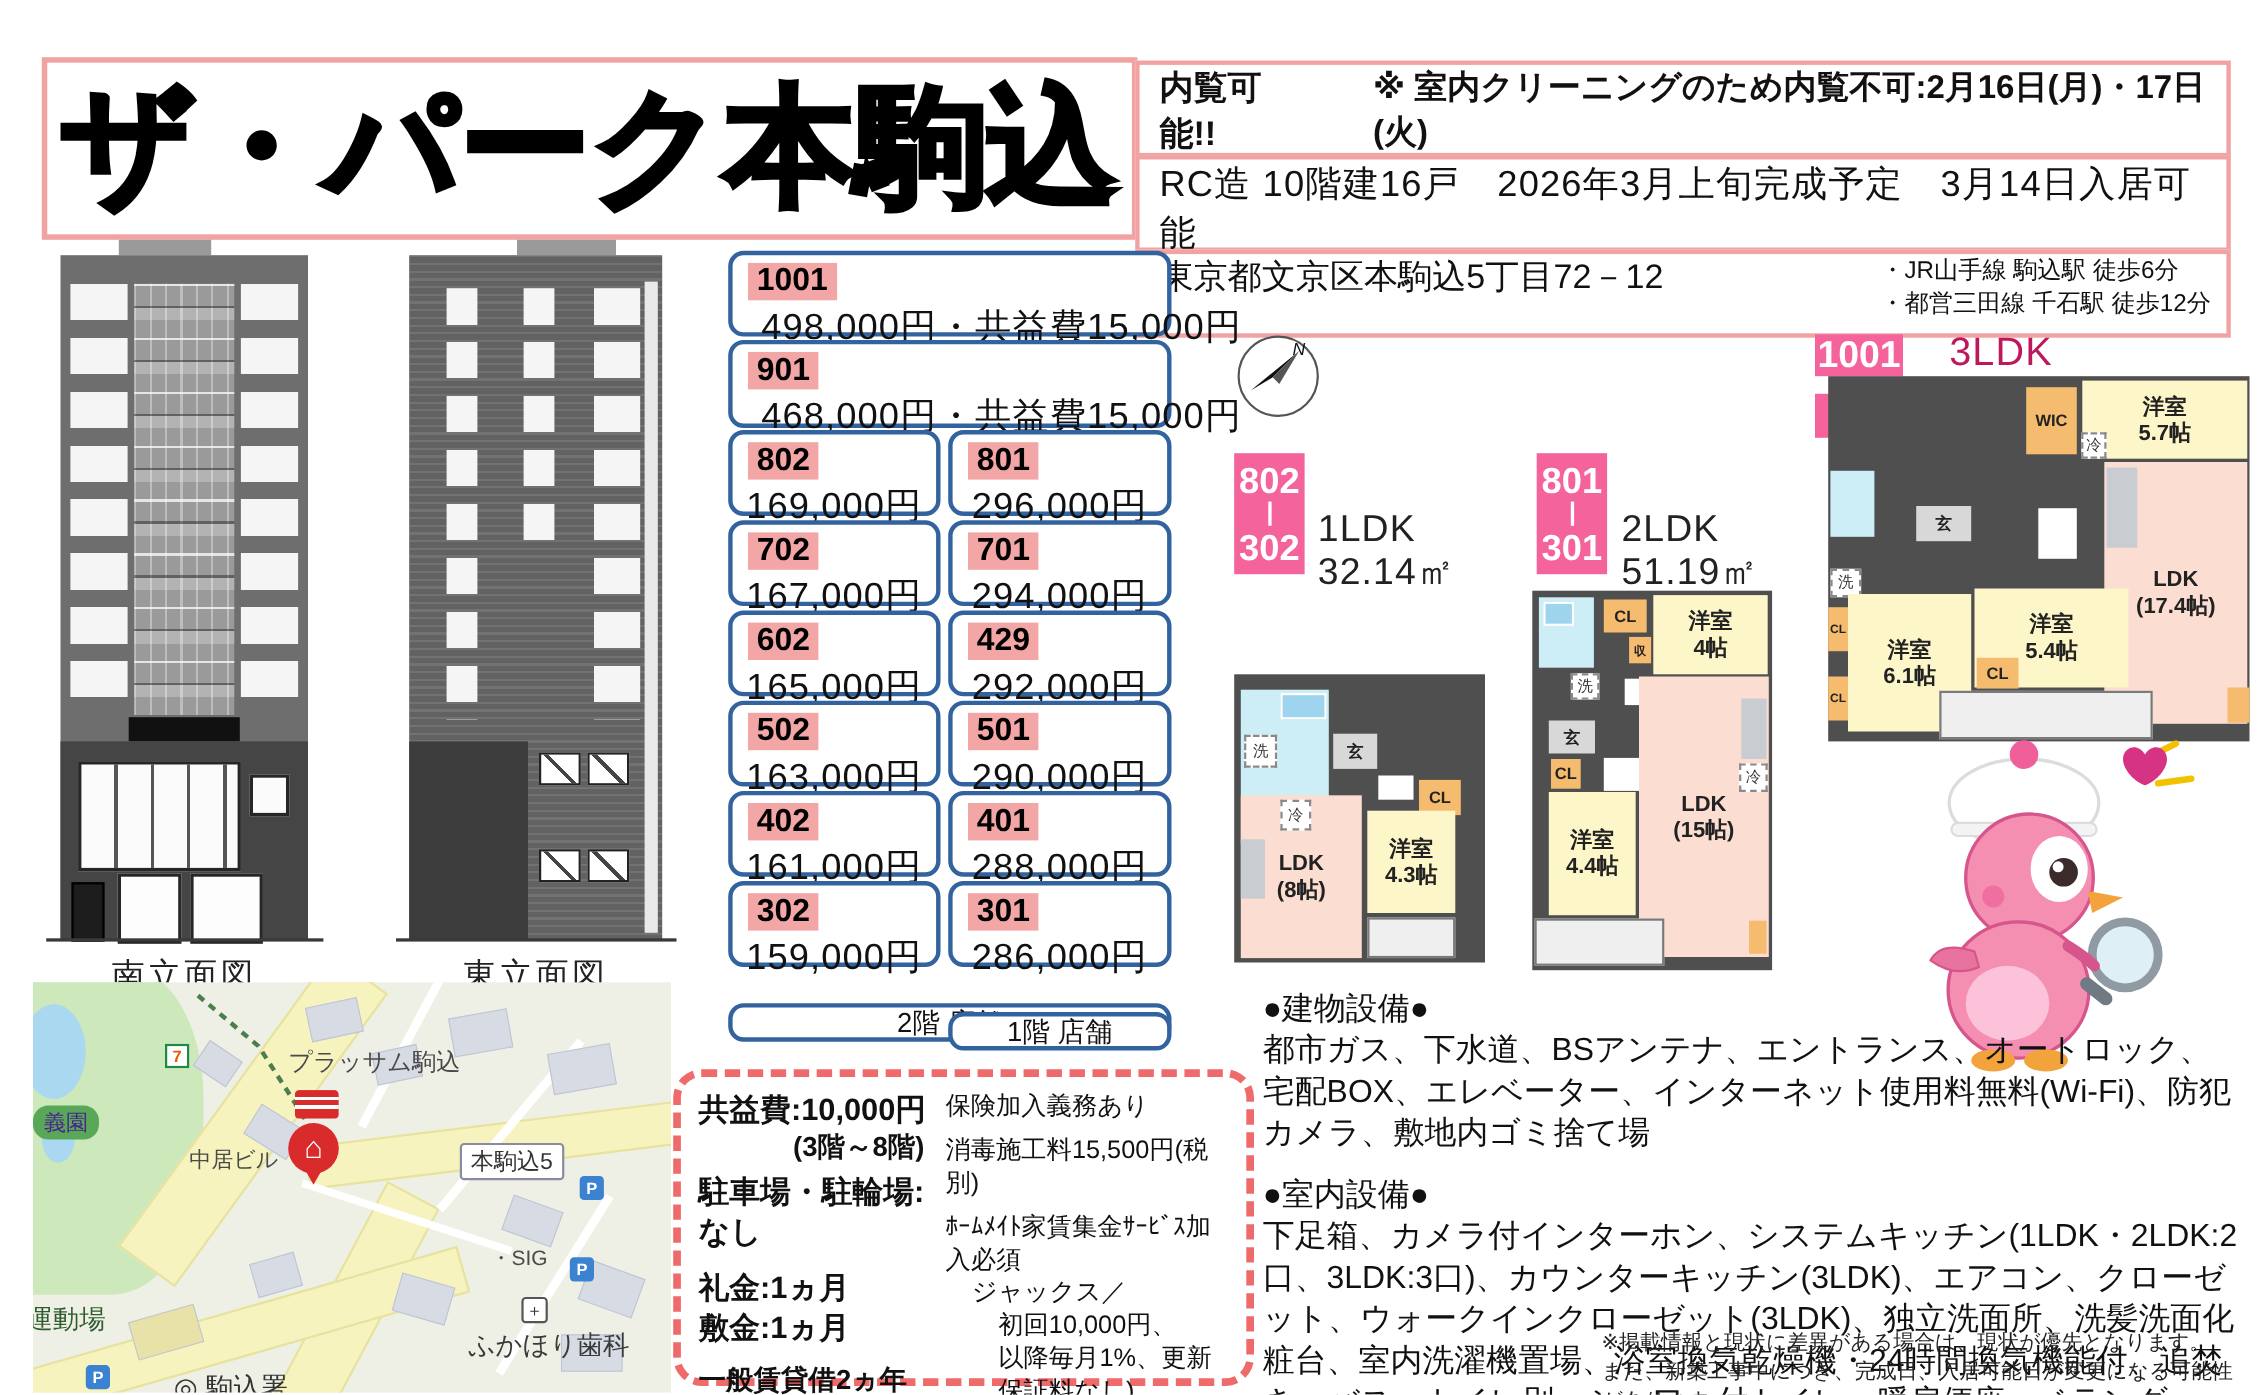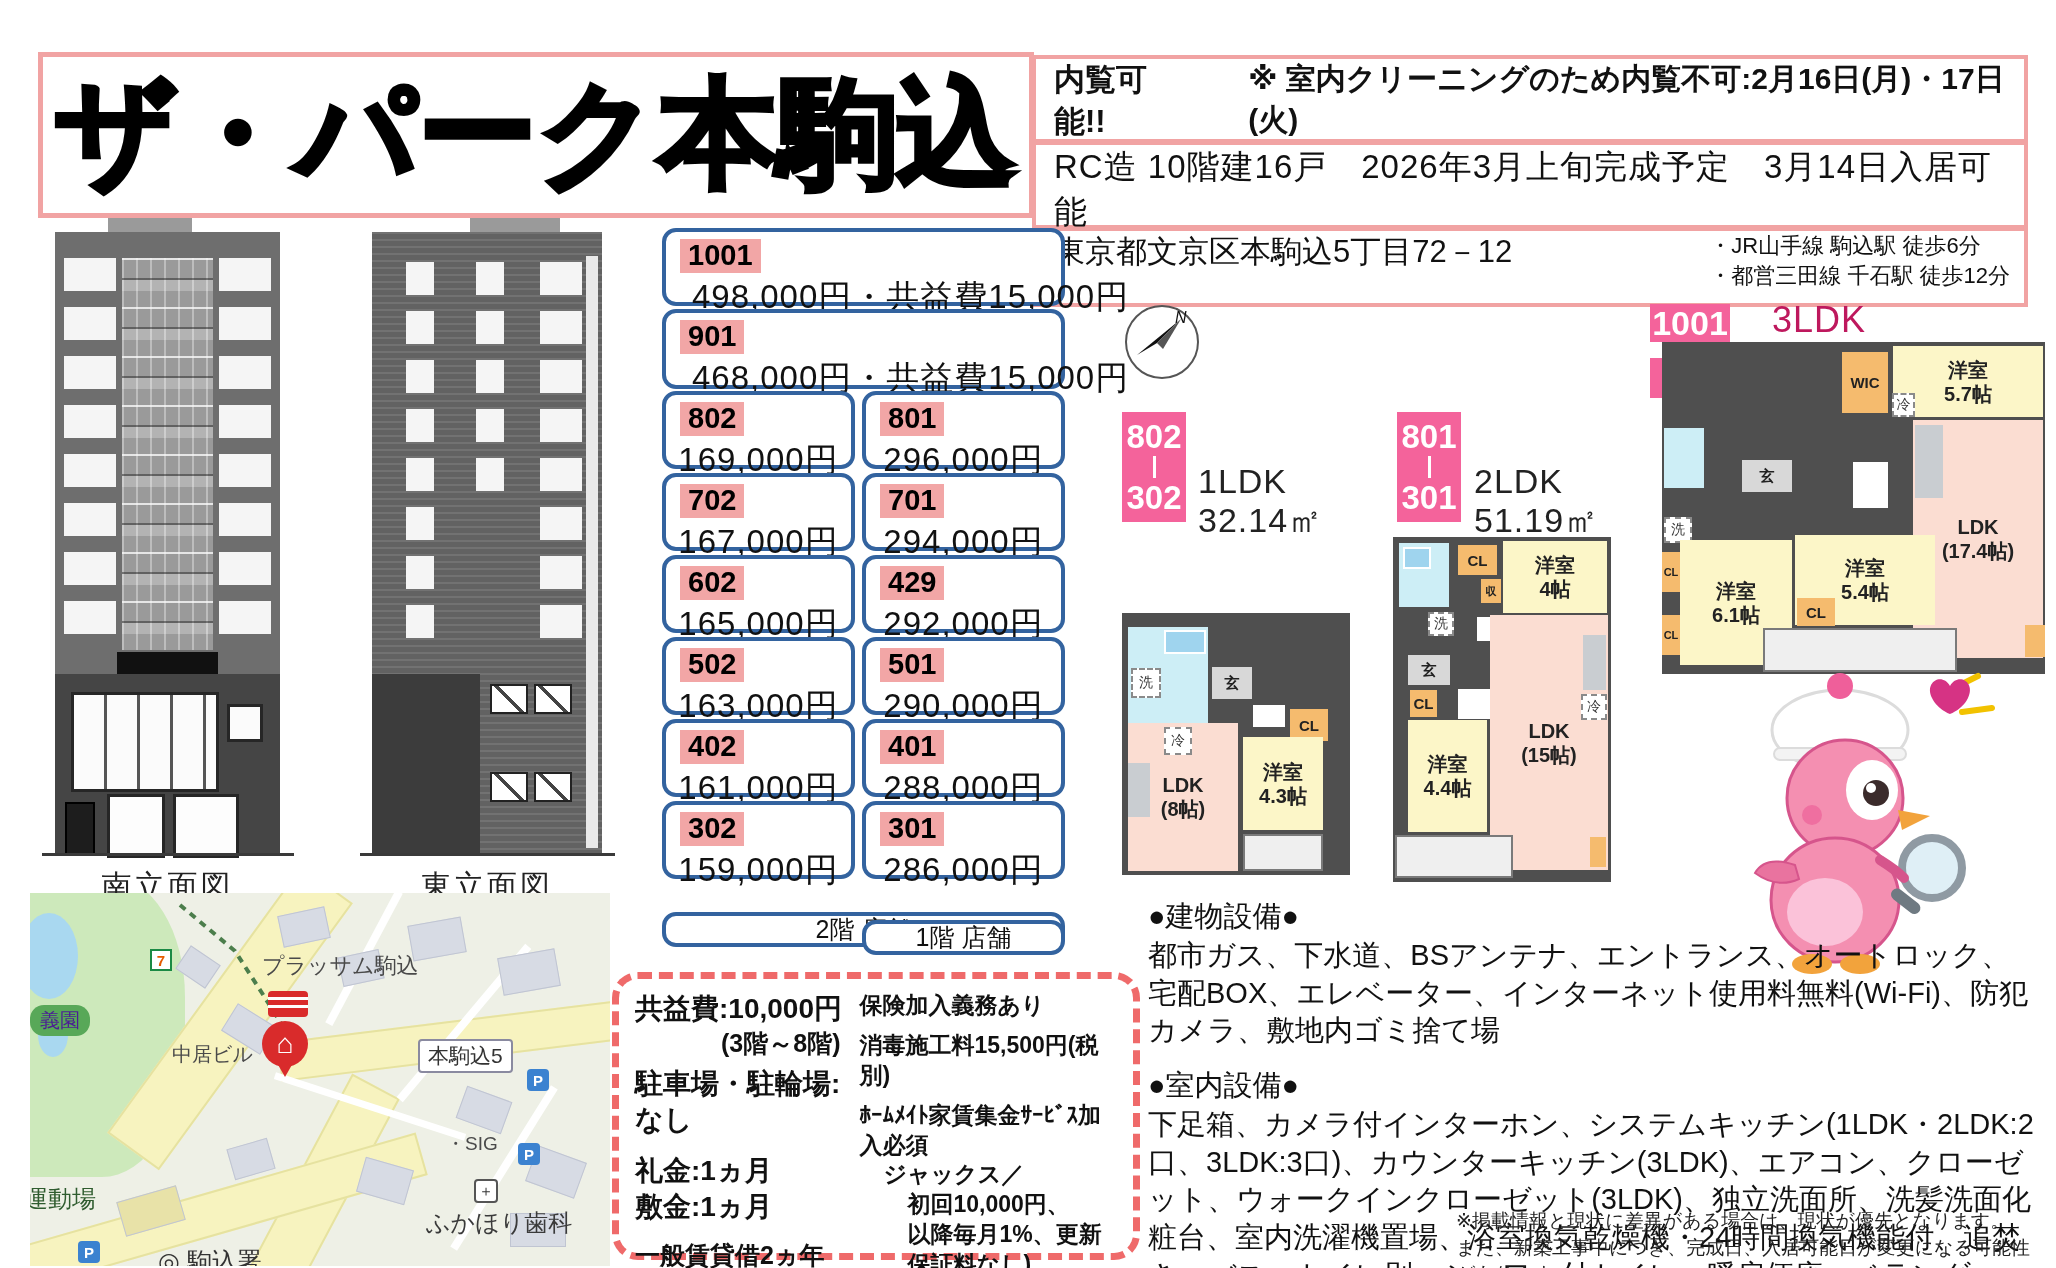--- a/index.html
+++ b/index.html
@@ -65,21 +65,21 @@
              font-size:14px;color:#333;box-sizing:border-box;}
   .balc{position:absolute;background:#efefef;border:2px solid #7a7a7a;box-sizing:border-box;}
   .plab{font-size:20px;font-weight:600;line-height:1.2;}
   .plab-s{font-size:15px;font-weight:600;}
   .bwin{position:absolute;background:#9fd4ee;border:2px solid #fff;box-sizing:border-box;}
   .fixt{position:absolute;background:#fff;border:2px solid #888;border-radius:50%;box-sizing:border-box;}
   
   .feebox{left:612px;top:972px;width:528px;height:288px;border:7px dashed #ef6a6a;border-radius:26px;
           box-sizing:border-box;display:flex;padding:12px 10px 8px 16px;background:#fff;}
   .feecol-l{width:46%;font-weight:800;}
-  .feecol-r{width:54%;font-weight:700;}
+  .feecol-r{width:54%;font-weight:400;}
   .fee-line{display:block;}
   .f-big{font-size:28px;line-height:1.3;}
   .f-med{font-size:25px;line-height:1.3;}
   .f-sm{font-size:23px;line-height:1.3;}
   .mt6{margin-top:6px;} .mt10{margin-top:10px;} .mt14{margin-top:14px;}
   .ind1{padding-left:24px;} .ind2{padding-left:48px;} .ind3{padding-left:86px;}
   
   .equip{left:1148px;top:897px;width:888px;z-index:3;}
   .equip-title{font-size:29px;font-weight:400;}
   .equip-body{font-size:29px;line-height:1.30;letter-spacing:0px;}

